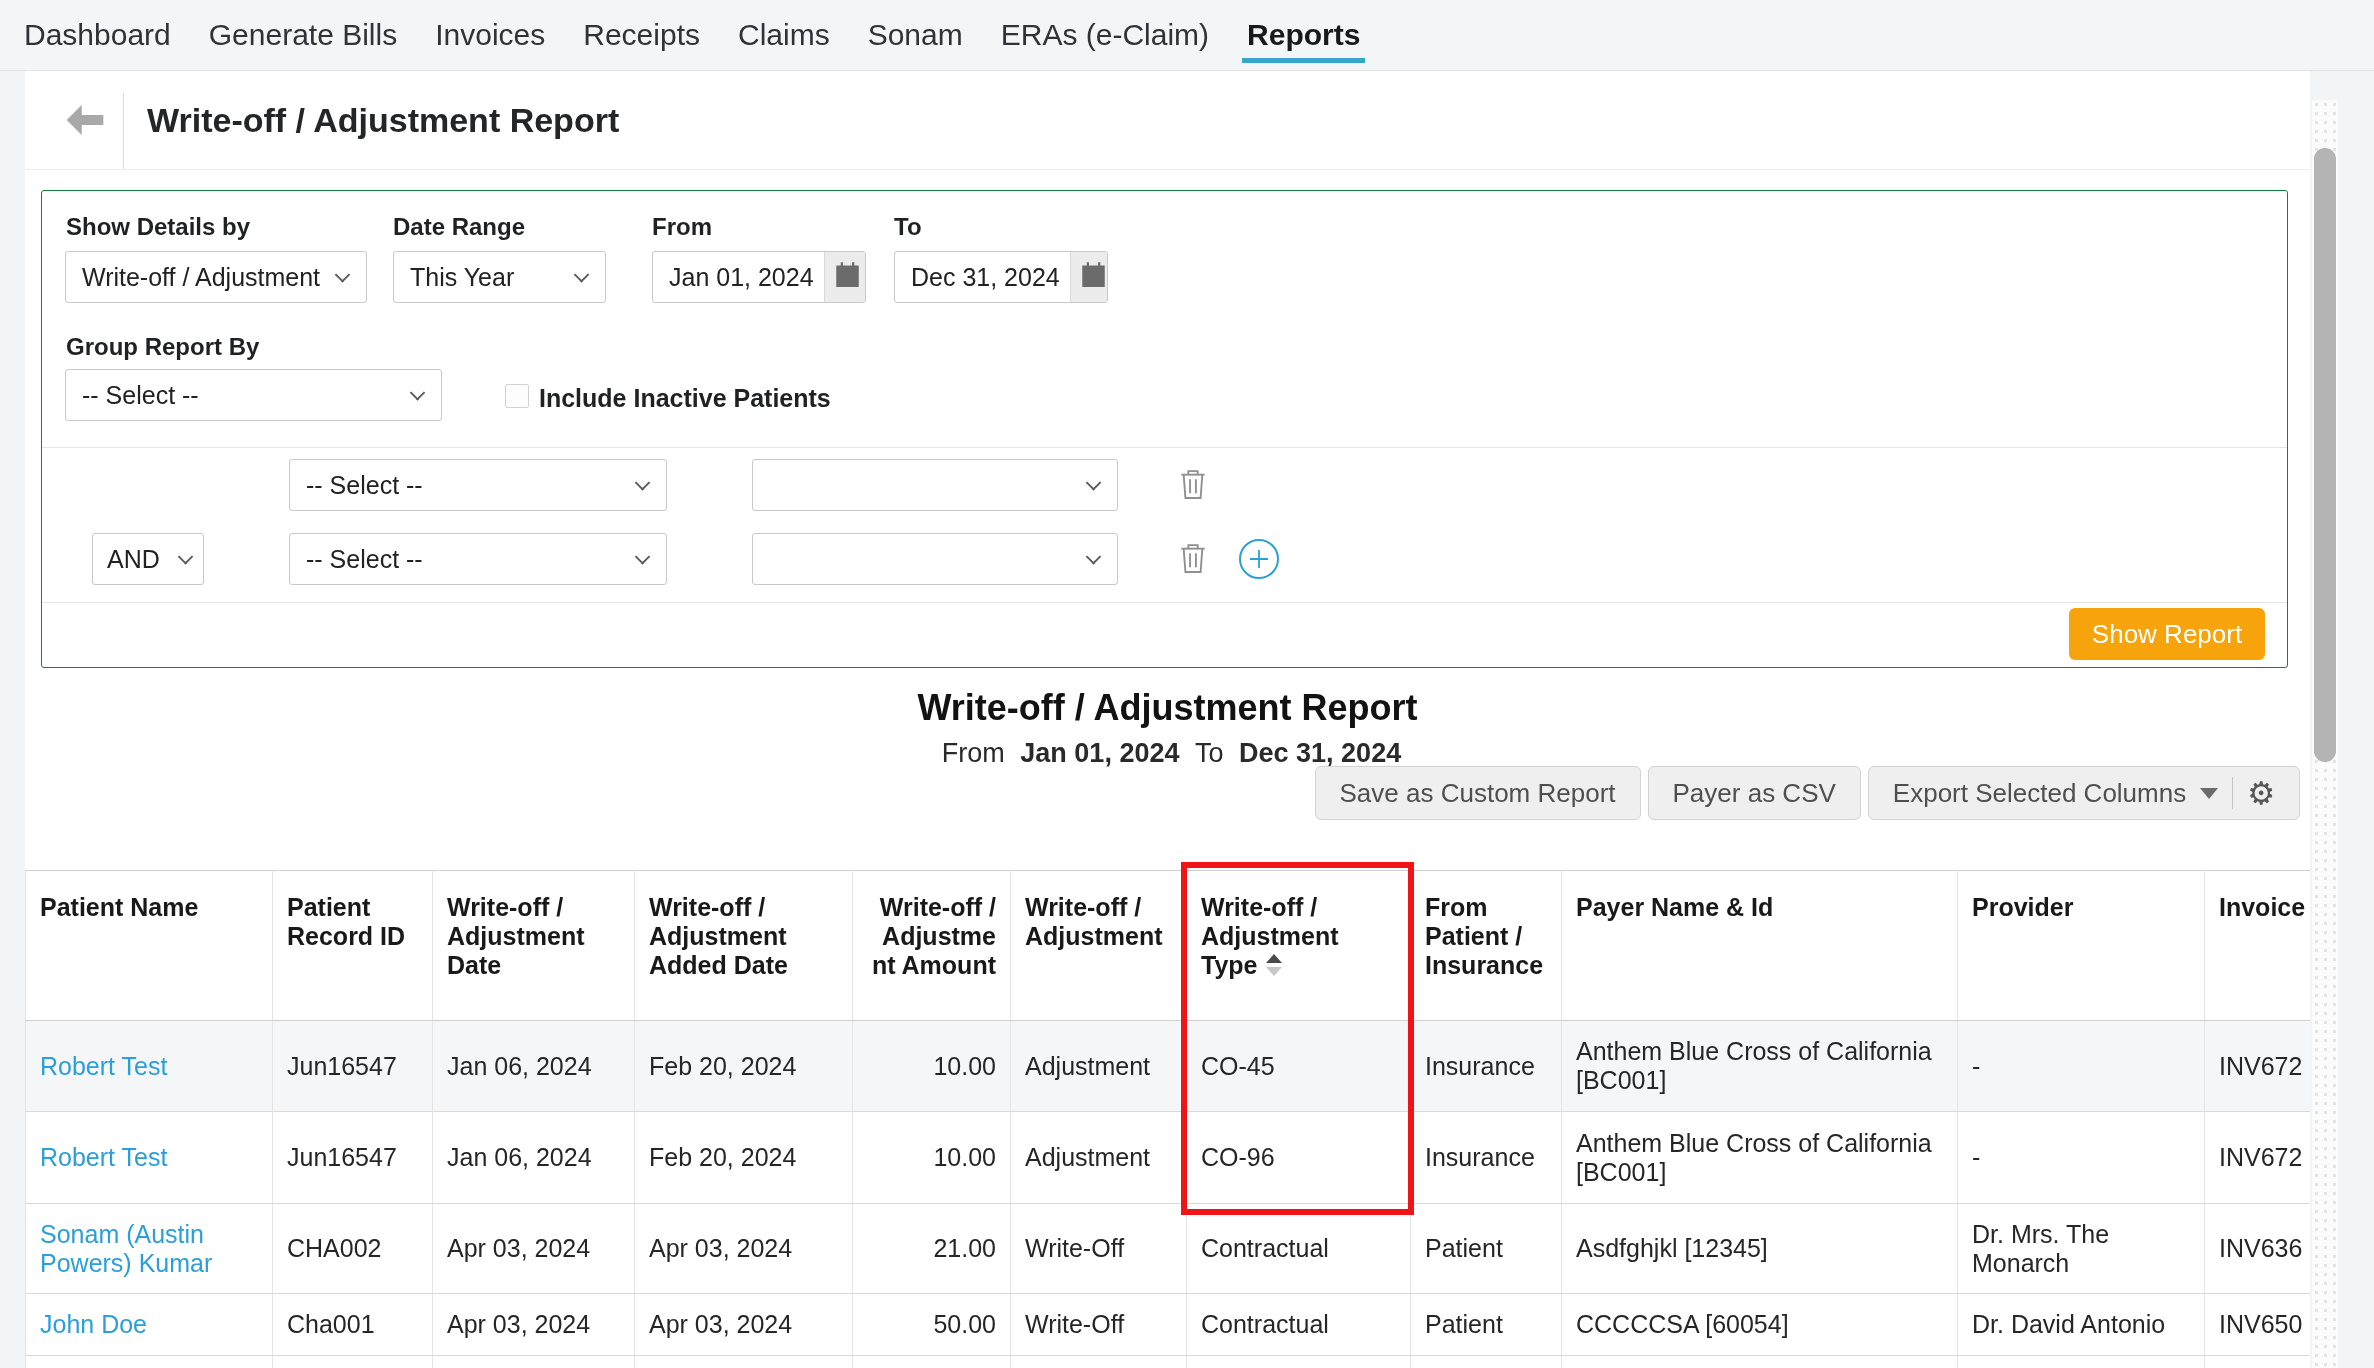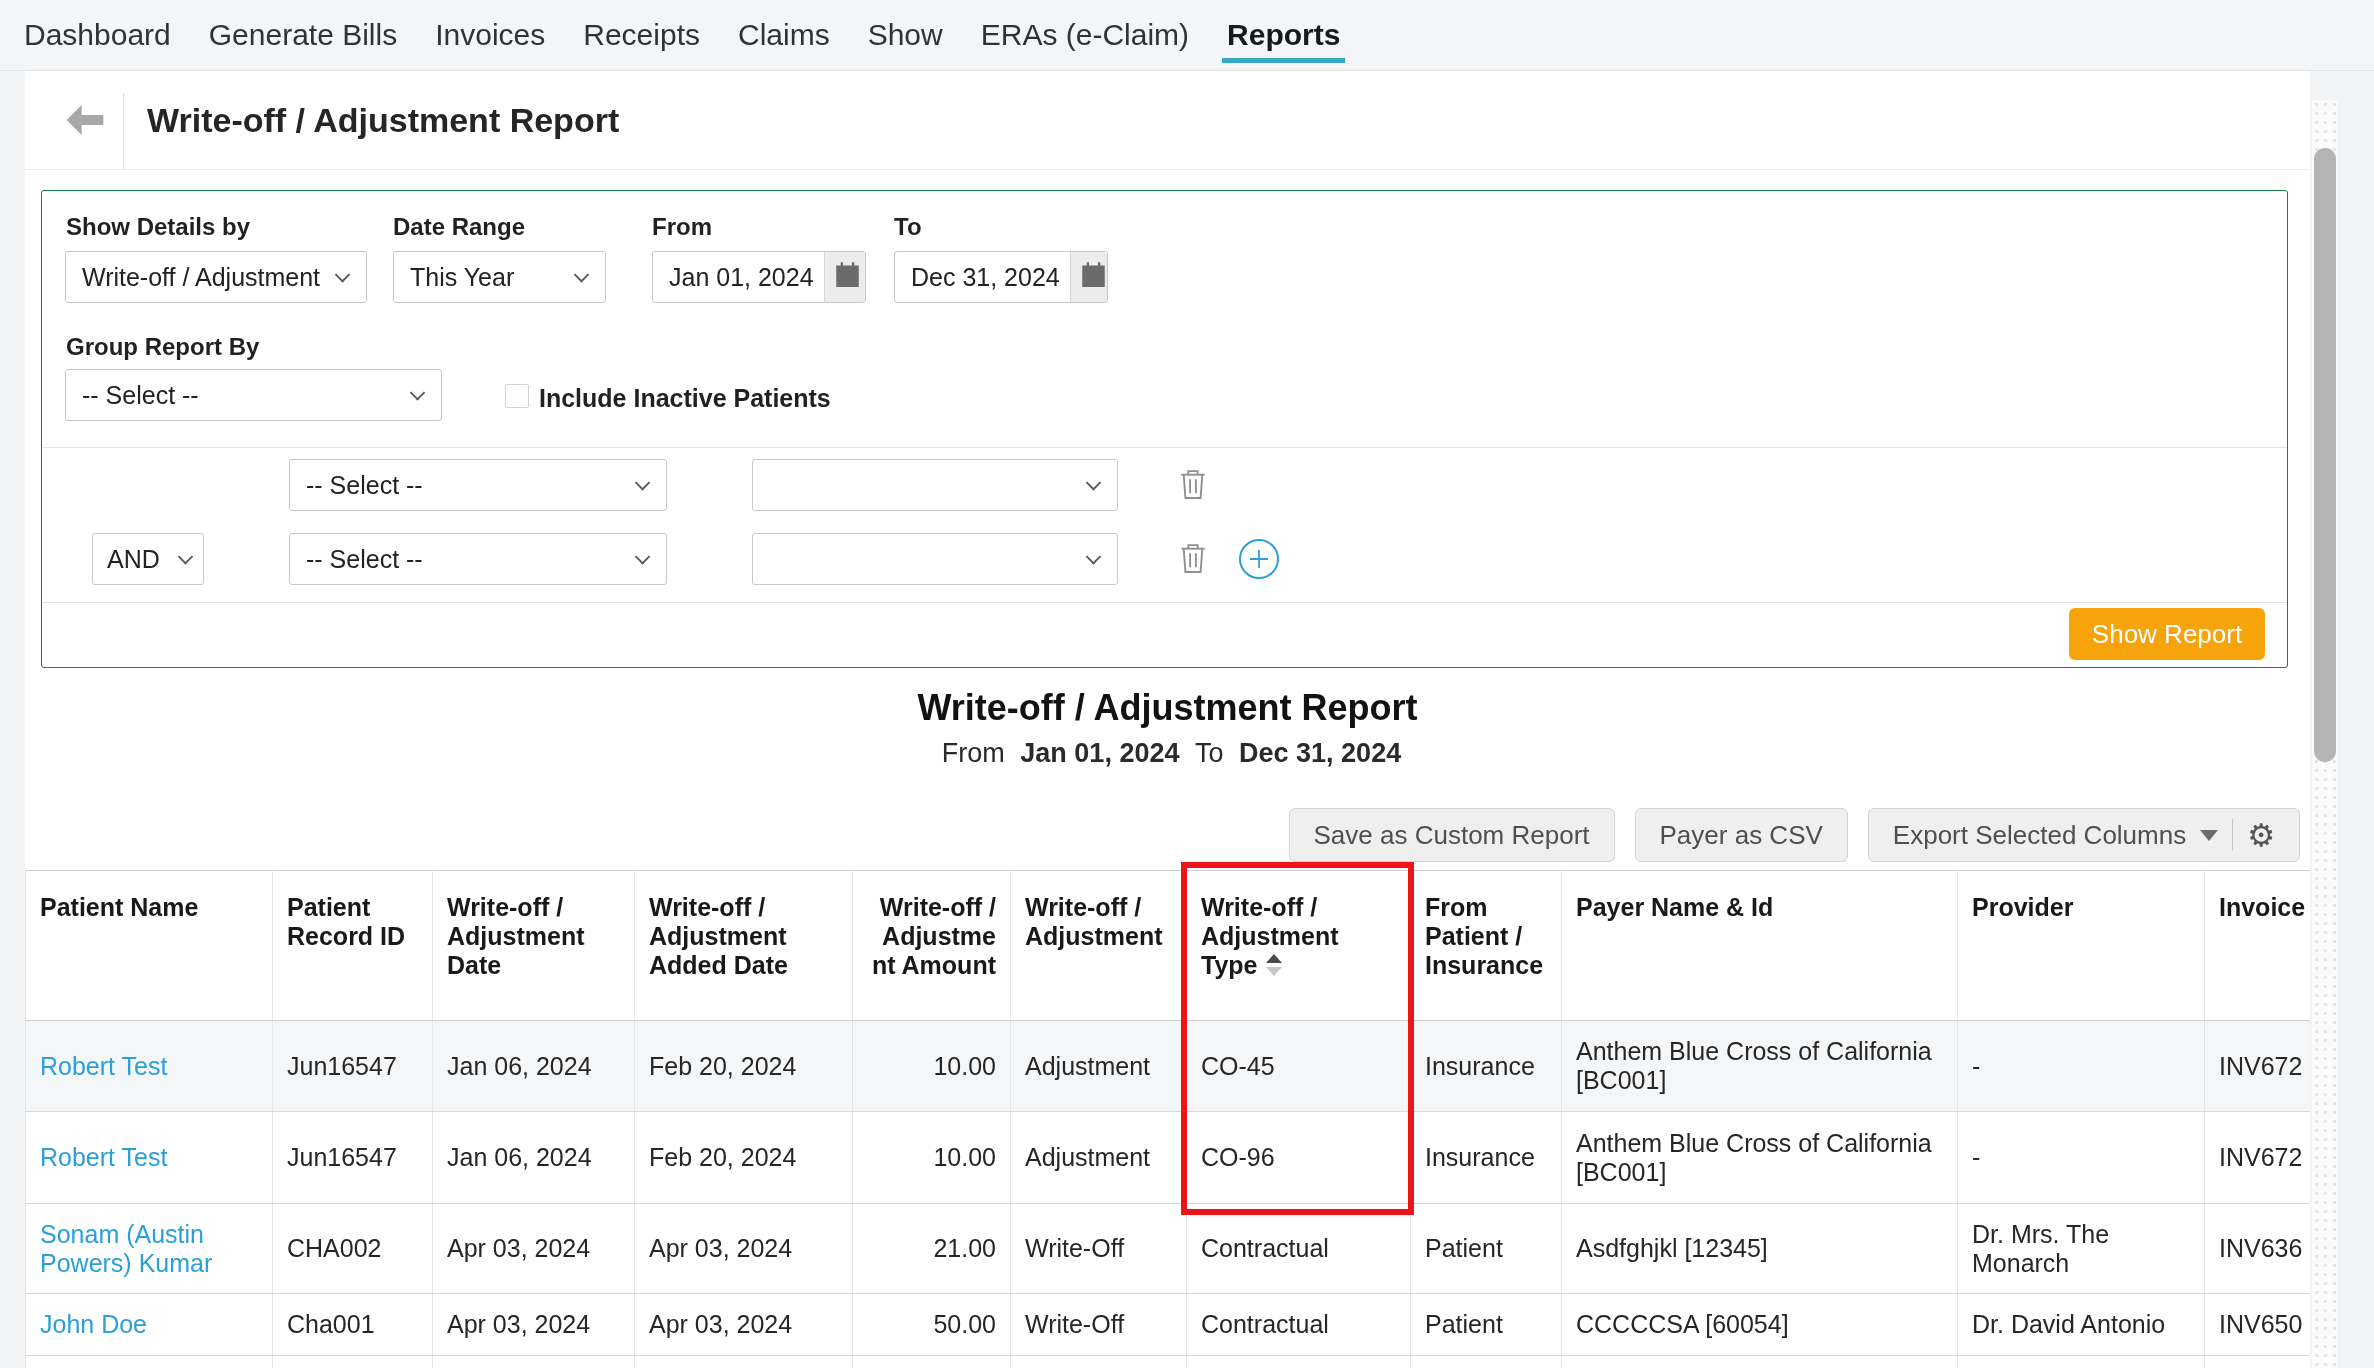--- a/index.html
+++ b/index.html
@@ -83,21 +83,21 @@
     border: none; border-radius: 6px; font-size: 26px; font-family: inherit; cursor: pointer;
   }
 
   
   .report-title { position: absolute; left: 0; width: 2285px; top: 616px; text-align: center; font-size: 36px; font-weight: bold; color: #121212; }
   .report-range { position: absolute; left: 0; width: 2285px; top: 667px; text-align: center; font-size: 27px; color: #2a2a2a; }
   .report-range .rng-label { font-weight: normal; margin: 0 8px; }
   .report-range .rng-date { font-weight: bold; }
 
   
-  .actions { position: absolute; top: 737px; right: 10px; display: flex; gap: 20px; }
+  .actions { position: absolute; top: 695px; right: 10px; display: flex; gap: 7px; }
   .act-btn {
     height: 54px; background: #efefef; border: 1px solid #d3d3d3; border-radius: 6px;
     font-size: 26px; color: #4f4f4f; font-family: inherit; padding: 0 24px; cursor: pointer;
     display: flex; align-items: center; gap: 14px; white-space: nowrap;
   }
   .caret-down { width: 0; height: 0; border-left: 9px solid transparent; border-right: 9px solid transparent; border-top: 11px solid #6b6b6b; }
   .btn-sep { width: 1px; height: 32px; background: #c4c4c4; }
   .gear { font-family: "DejaVu Sans", sans-serif; font-size: 31px; color: #555; line-height: 1; }
 
   
@@ -139,21 +139,21 @@
 </style>
 </head>
 <body>
 
 <div class="topnav">
     <div class="nav-item">Dashboard</div>
     <div class="nav-item">Generate Bills</div>
     <div class="nav-item">Invoices</div>
     <div class="nav-item">Receipts</div>
     <div class="nav-item">Claims</div>
-    <div class="nav-item">Show</div>
+    <div class="nav-item">Sonam</div>
     <div class="nav-item">ERAs (e-Claim)</div>
     <div class="nav-item active">Reports</div>
   </div>
 
 <div class="page">
 
   <div class="titlebar">
     <div class="back-btn">
       <span>
         <svg viewBox="0 0 24 20">

